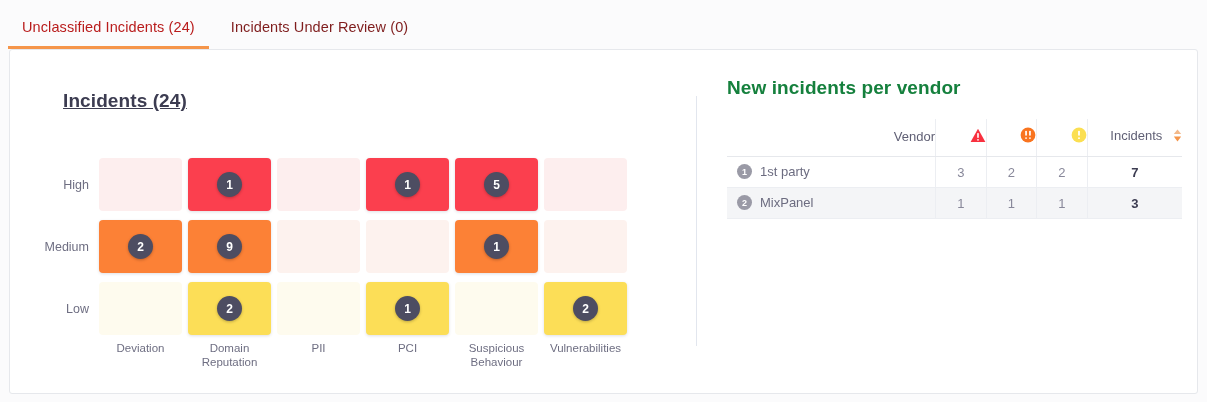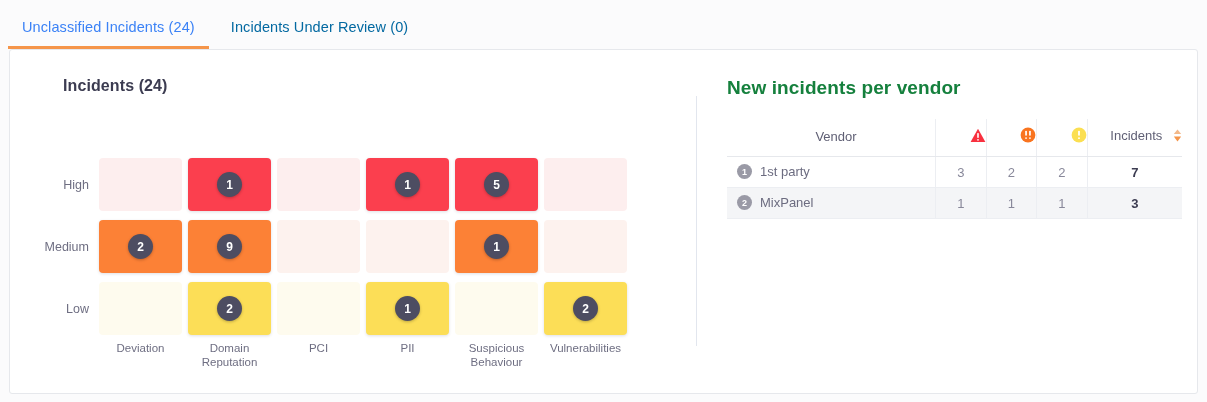--- a/index.html
+++ b/index.html
@@ -19,44 +19,44 @@
     display:flex;align-items:flex-end;
     box-sizing:border-box;
   }
   .tab{
     font-size:14.5px;
     padding:0 14px 11px 14px;
     margin-left:8px;
     cursor:pointer;
     white-space:nowrap;
     border-bottom:3px solid transparent;
-    color:#0369a1;
+    color:#7f1d1d;
     letter-spacing:.1px;
   }
-  .tab.active{color:#3b82f6;border-bottom-color:#f5954a;}
+  .tab.active{color:#b91c1c;border-bottom-color:#f5954a;}
 
   
   .card{
     position:absolute;left:9px;top:49px;width:1189px;height:345px;
     background:#ffffff;
     border:1px solid #e6e8ec;
     border-radius:3px;
     box-sizing:border-box;
     overflow:hidden;
   }
   .divider{
     position:absolute;left:686px;top:46px;width:1px;height:250px;
     background:#e2e6ee;
   }
 
   
   .left{position:absolute;left:0;top:0;width:686px;height:343px;}
   .heat-title{
-    position:absolute;left:53px;top:27px;
-    font-size:16px;font-weight:bold;color:#3c3c51;letter-spacing:.1px;
+    position:absolute;left:53px;top:40px;
+    font-size:19px;font-weight:bold;color:#3c3c51;letter-spacing:.1px;text-decoration:underline;
   }
   .grid-wrap{position:absolute;left:27px;top:104px;width:640px;}
   .hrow{display:flex;align-items:center;height:61px;margin-bottom:0;}
   .hrow + .hrow{margin-top:1px;}
   .rowlabel{
     width:62px;text-align:right;padding-right:10px;
     font-size:12.5px;color:#6e6e82;box-sizing:border-box;
   }
   .cells{display:flex;gap:6px;}
   .cell{
@@ -94,21 +94,21 @@
     width:455px;border-collapse:collapse;
     font-size:13px;
   }
   table.vendors th{
     font-weight:normal;color:#5f5f74;
     padding:8px 0 10px 0;
     border-bottom:1px solid #e6e8ec;
     text-align:right;
     vertical-align:middle;
   }
-  table.vendors th.vendorcol{text-align:center;padding-left:10px;width:200px;}
+  table.vendors th.vendorcol{text-align:right;padding-left:10px;width:200px;}
   table.vendors th.sevcol{width:50px;}
   table.vendors th.inccol{width:95px;}
   table.vendors td{
     padding:7px 0;
     border-bottom:1px solid #eceef2;
     text-align:center;
     color:#88889a;
     vertical-align:middle;
   }
   table.vendors td.vendorcell{
@@ -205,22 +205,22 @@
             </div>
           </div>
         </div>
       </div>
 
       <div class="collabels">
         <div class="spacer"></div>
         <div class="labs">
           <div class="collab">Deviation</div>
           <div class="collab">Domain Reputation</div>
+          <div class="collab">PII</div>
           <div class="collab">PCI</div>
-          <div class="collab">PII</div>
           <div class="collab">Suspicious Behaviour</div>
           <div class="collab">Vulnerabilities</div>
         </div>
       </div>
     </div>
 
     <div class="right">
       <div class="tbl-title">New incidents per vendor</div>
 
       <table class="vendors">

